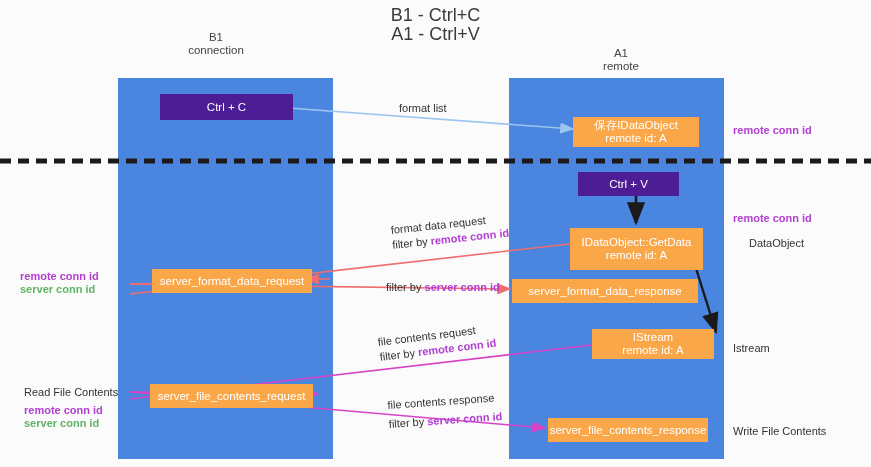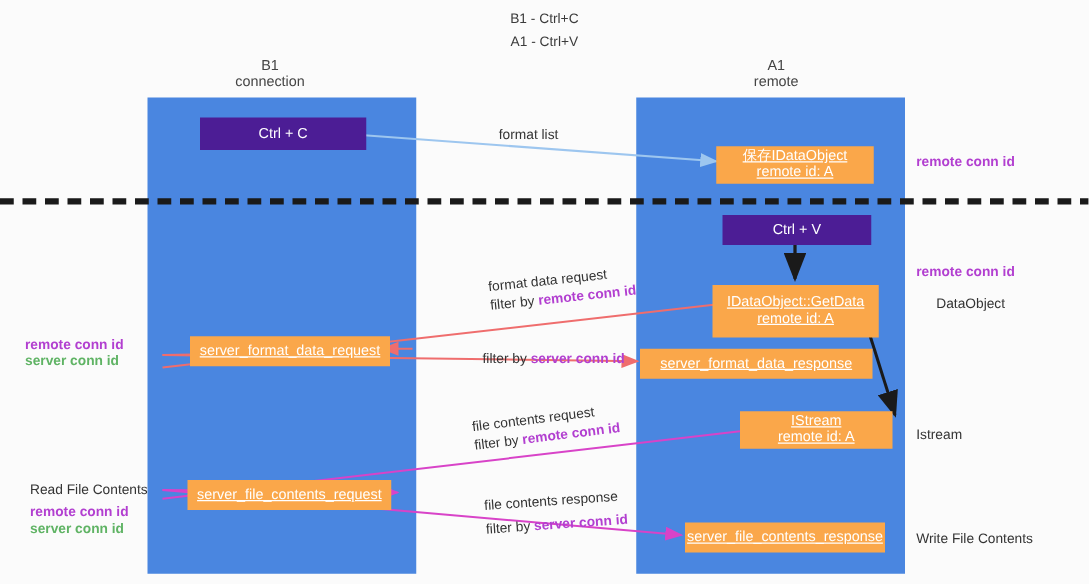--- a/index.html
+++ b/index.html
@@ -8,37 +8,37 @@
     background:#fbfbfb;
     font-family:"Liberation Sans","DejaVu Sans",sans-serif;
     overflow:hidden;
   }
   .canvas{position:relative;width:871px;height:467px;}
 
   svg.wires{position:absolute;left:0;top:0;width:871px;height:467px;pointer-events:none;}
 
   .title{
     position:absolute;left:0;top:6px;width:871px;text-align:center;
-    font-size:11px;color:#3b3b3b;line-height:19px;white-space:pre;
+    font-size:18px;color:#3b3b3b;line-height:19px;white-space:pre;
   }
 
   .col-head{
     position:absolute;text-align:center;font-size:11.5px;color:#444;
     line-height:13px;white-space:pre;
   }
 
   .lane{position:absolute;background:#4a86e0;}
 
   .nodebox{
     position:absolute;box-sizing:border-box;
     display:flex;align-items:center;justify-content:center;
     text-align:center;color:#ffffff;font-size:11.5px;line-height:13px;
     white-space:pre;
   }
-  .nb-orange{background:#f9a council;text-decoration:underline;}
+  .nb-orange{background:#f9a council;}
   .nb-orange{background:#faa74a;}
   .nb-green{background:#4c1d95;}
 
   .edge-label{
     position:absolute;font-size:11px;color:#333;white-space:nowrap;
     line-height:15px;
   }
   .edge-label .hl-purple{color:#b23fd0;font-weight:bold;}
   .edge-label.rot{transform-origin:left top;}
 
@@ -49,21 +49,21 @@
   .side-label.green{color:#5fb364;font-weight:bold;}
 </style>
 </head>
 <body>
 
 <div class="canvas">
 
   <div class="title">B1 - Ctrl+C
 A1 - Ctrl+V</div>
 
-  <div class="col-head" style="left:140px;top:47px;width:152px;">B1
+  <div class="col-head" style="left:140px;top:31px;width:152px;">B1
 connection</div>
   <div class="col-head" style="left:540px;top:47px;width:162px;">A1
 remote</div>
 
   <div class="lane" style="left:118px;top:78px;width:215px;height:381px;"></div>
   <div class="lane" style="left:509px;top:78px;width:215px;height:381px;"></div>
 
   <svg class="wires">
     <defs>
       <marker id="ar-blue" markerWidth="9" markerHeight="7" refX="8" refY="3.5" orient="auto">
@@ -97,21 +97,21 @@
     <line x1="130" y1="392" x2="545" y2="428" stroke="#d843c8" stroke-width="1.6" marker-end="url(#ar-mag)"></line>
 
     <line x1="0" y1="161" x2="871" y2="161" stroke="#1a1a1a" stroke-width="5" stroke-dasharray="11 7"></line>
   </svg>
 
   <div class="nodebox nb-green" style="left:160px;top:94px;width:133px;height:26px;">Ctrl + C</div>
 
   <div class="nodebox nb-orange" style="left:573px;top:117px;width:126px;height:30px;">保存IDataObject
 remote id: A</div>
 
-  <div class="nodebox nb-green" style="left:578px;top:172px;width:119px;height:24px;">Ctrl + V</div>
+  <div class="nodebox nb-green" style="left:578px;top:172px;width:101px;height:24px;">Ctrl + V</div>
 
   <div class="nodebox nb-orange" style="left:570px;top:228px;width:133px;height:42px;">IDataObject::GetData
 remote id: A</div>
 
   <div class="nodebox nb-orange" style="left:152px;top:269px;width:160px;height:24px;">server_format_data_request</div>
 
   <div class="nodebox nb-orange" style="left:512px;top:279px;width:186px;height:24px;">server_format_data_response</div>
 
   <div class="nodebox nb-orange" style="left:592px;top:329px;width:122px;height:30px;">IStream
 remote id: A</div>

